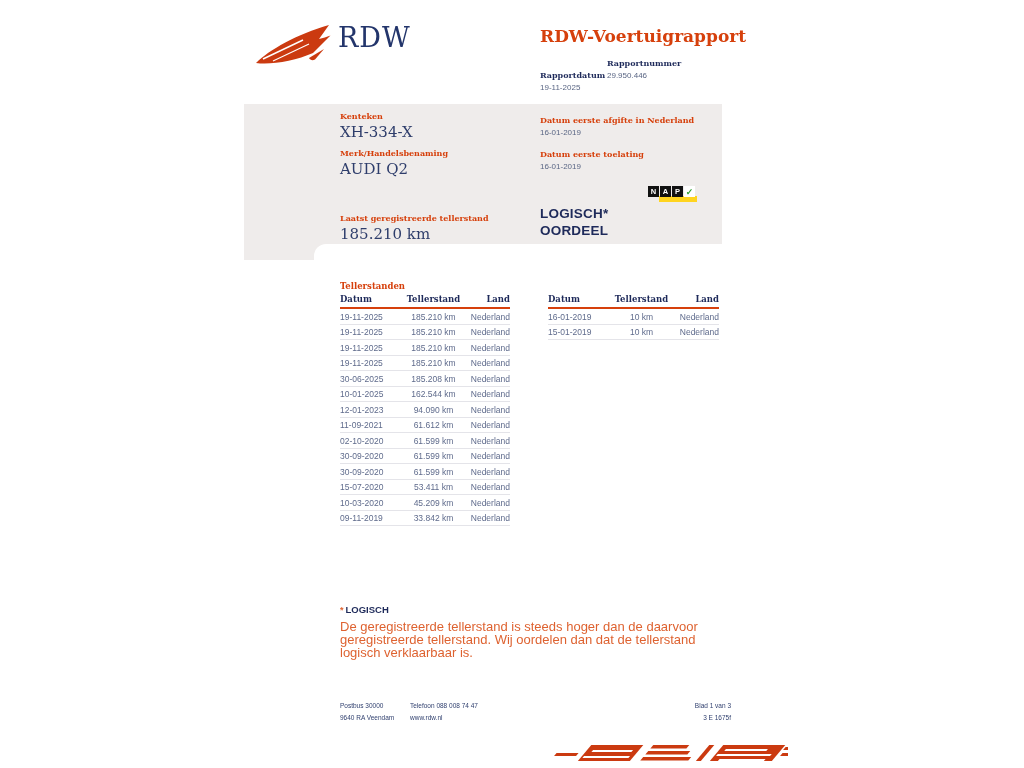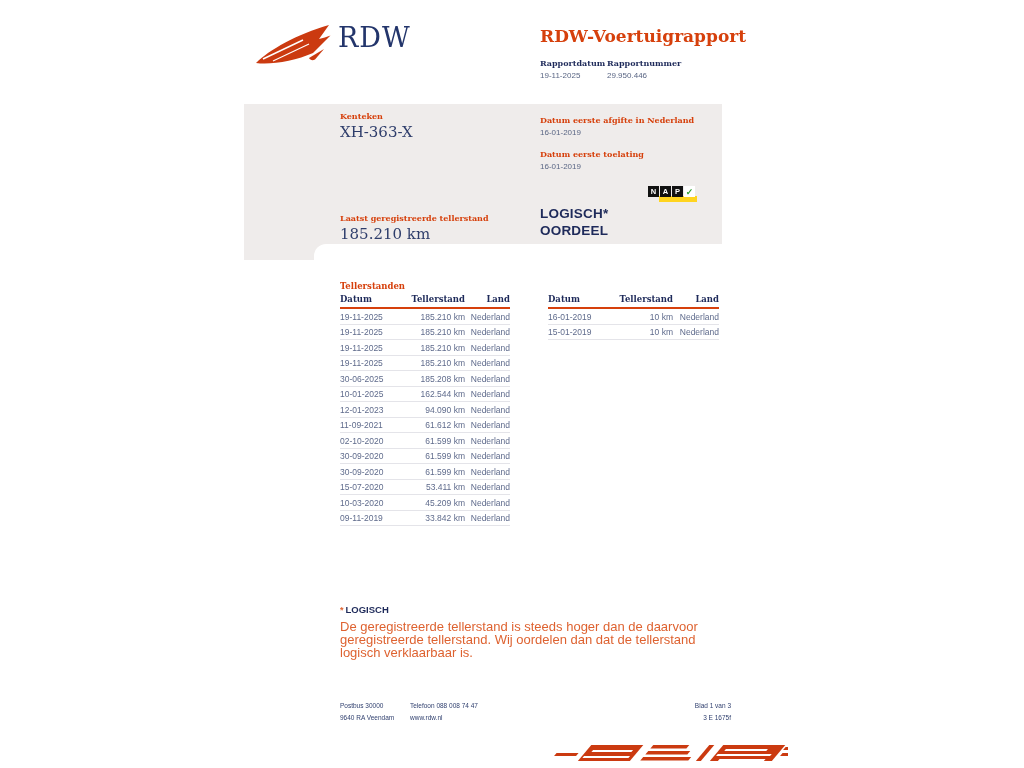--- a/index.html
+++ b/index.html
@@ -43,21 +43,21 @@
 
   
   .tbl-heading{font-family:"DejaVu Serif",serif;font-weight:bold;font-size:8.5px;color:var(--orange);}
   table.mtable{border-collapse:collapse;table-layout:fixed;font-size:8.5px;}
   table.mtable th{
     font-family:"DejaVu Serif",serif;font-weight:bold;font-size:8.5px;color:var(--navy);
     border-bottom:2px solid var(--orange);padding:2px 0 3px;
   }
   table.mtable td{color:var(--slate);border-bottom:1px solid var(--rowline);padding:2.5px 0 2px;line-height:10px;}
   .col-datum{width:62px;text-align:left;}
-  .col-teller{width:63px;text-align:right;}
+  .col-teller{width:63px;text-align:center;}
   .col-land{text-align:right;}
 
   
   .fn-title{font-size:9.5px;font-weight:bold;color:var(--navy);}
   .fn-marker{color:var(--orange-light);font-weight:bold;font-size:9px;margin-right:2px;}
   .fn-body{font-size:13px;color:var(--orange-light);line-height:13px;width:396px;margin-top:5px;}
 
   
   .foot{font-size:6.5px;color:#2F3F6E;line-height:12px;}
   .foot-right{text-align:right;}
@@ -72,35 +72,39 @@
       <path d="M3 41 C 16 28, 44 12, 76 3 L 66 17 C 70 16, 73.5 15, 77.5 13.5 L 60 31 C 42 39, 18 43, 3 41 Z" fill="#CB3A10"></path>
       <path d="M56 36 L 71 27 L 62 37.5 C 59.5 38.8, 57.2 38.2, 56 36 Z" fill="#CB3A10"></path>
       <path d="M10 37 L 50 18" stroke="#fff" stroke-width="1.4" fill="none"></path>
       <path d="M20 39 L 56 22" stroke="#fff" stroke-width="1.1" fill="none"></path>
     </svg>
   </div>
   <div class="abs wordmark" style="left:338px;top:22px;">RDW</div>
 
   <div class="abs doc-title" style="left:540px;top:26px;">RDW-Voertuigrapport</div>
 
-  <div class="abs" style="left:540px;top:58px;">
+  <div class="abs" style="left:540px;top:70px;">
     <div class="meta-label">Rapportdatum</div>
     <div class="meta-value">19-11-2025</div>
   </div>
   <div class="abs" style="left:607px;top:58px;">
     <div class="meta-label">Rapportnummer</div>
     <div class="meta-value">29.950.446</div>
   </div>
 
   <div class="abs panel" style="left:244px;top:104px;width:478px;height:156px;"></div>
   <div class="abs panel-notch" style="left:314px;top:244px;width:410px;height:16px;"></div>
 
   <div class="abs" style="left:340px;top:111px;">
     <div class="olabel">Kenteken</div>
-    <div class="bigval">XH-363-X</div>
+    <div class="bigval">XH-334-X</div>
+  </div>
+  <div class="abs" style="left:340px;top:148px;">
+    <div class="olabel">Merk/Handelsbenaming</div>
+    <div class="bigval">AUDI Q2</div>
   </div>
   <div class="abs" style="left:340px;top:213px;">
     <div class="olabel">Laatst geregistreerde tellerstand</div>
     <div class="bigval">185.210 km</div>
   </div>
 
   <div class="abs" style="left:540px;top:115px;">
     <div class="olabel">Datum eerste afgifte in Nederland</div>
     <div class="smallval">16-01-2019</div>
   </div>

